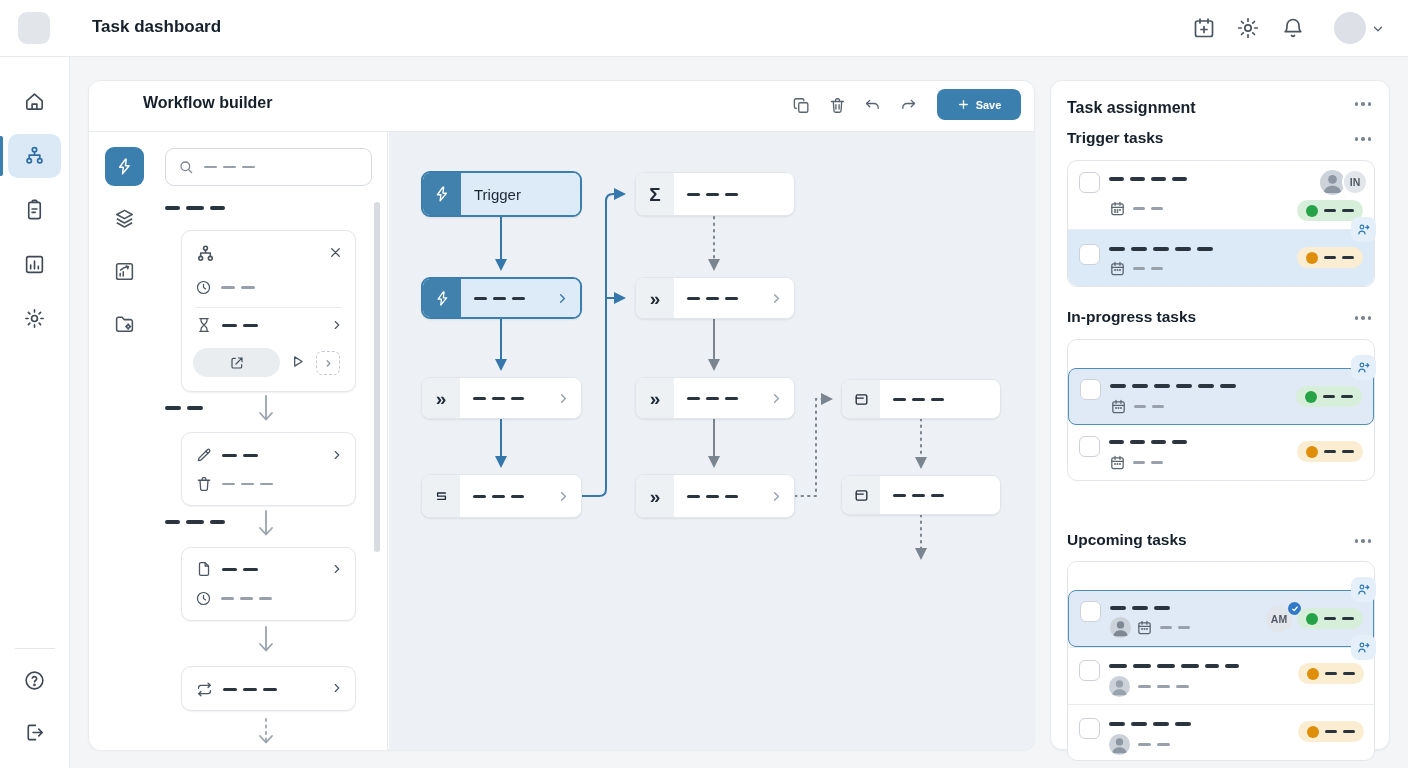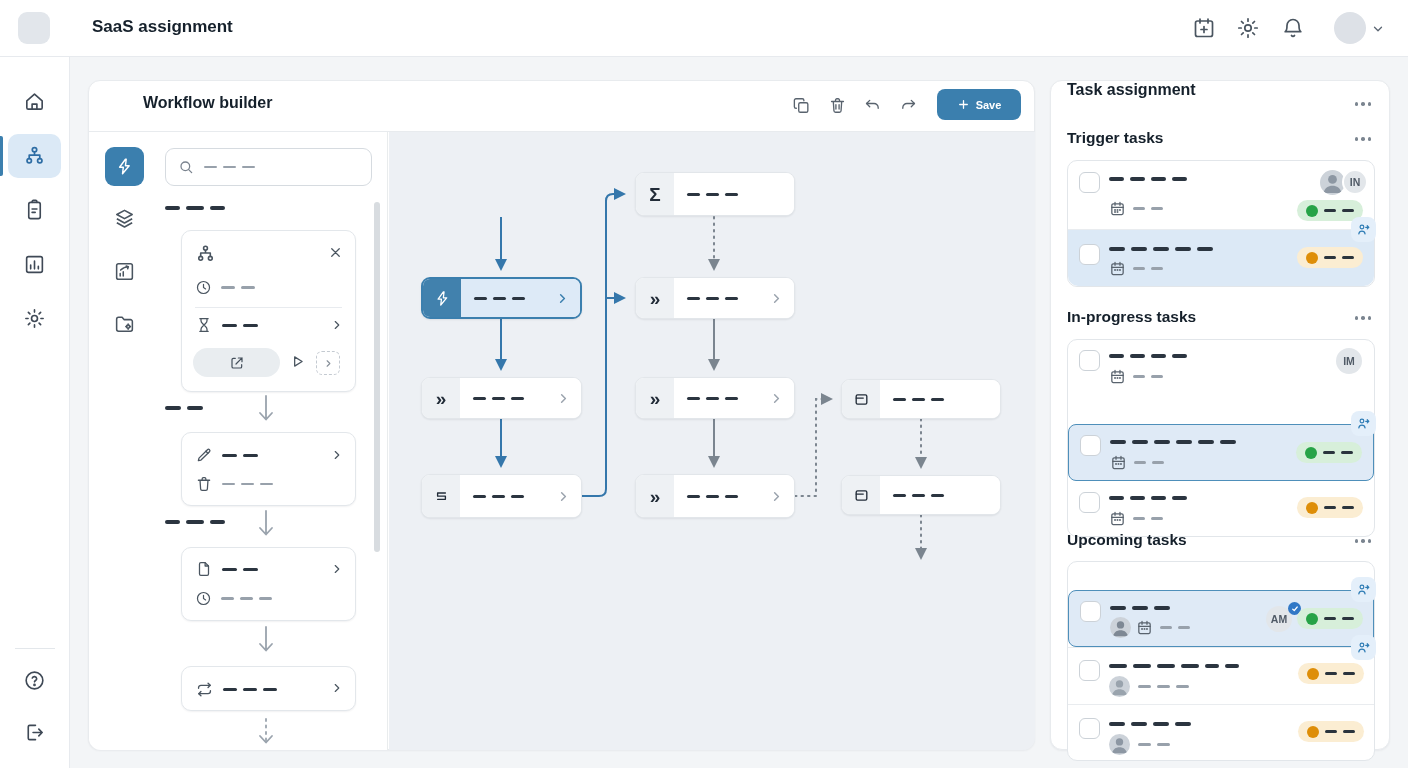--- a/index.html
+++ b/index.html
@@ -85,21 +85,21 @@
   .checkbadge { position:absolute; width:13px; height:13px; border-radius:50%; background:#3178c6; display:flex; align-items:center; justify-content:center; }
   svg.ic { display:block; }
 </style>
 </head>
 <body>
 
 <div id="app">
 
   <div class="header">
     <div class="logo"></div>
-    <div class="app-title">SaaS assignment</div>
+    <div class="app-title">Task dashboard</div>
     <span class="hicon" style="left:1192px">
       <svg class="ic" viewBox="0 0 24 24" fill="none" stroke="currentColor" stroke-width="1.7" stroke-linecap="round" stroke-linejoin="round">
           <rect x="3.5" y="5" width="17" height="15.5" rx="2"></rect>
           <path d="M8 3v4M16 3v4M12 10.5v6M9 13.5h6"></path>
         </svg>
     </span>
     <span class="hicon" style="left:1236px">
       <svg class="ic" viewBox="0 0 24 24" fill="none" stroke="currentColor" stroke-width="1.7" stroke-linecap="round">
           <circle cx="12" cy="12" r="3.2"></circle>
           <path d="M12 2.8v2.4M12 18.8v2.4M2.8 12h2.4M18.8 12h2.4M5.5 5.5l1.7 1.7M16.8 16.8l1.7 1.7M5.5 18.5l1.7-1.7M16.8 7.2l1.7-1.7"></path>
@@ -443,20 +443,30 @@
         <path d="M326 288 V 335" marker-end="url(#mg)"></path>
       </g>
       <g stroke="#7b858f" stroke-width="2" fill="none" stroke-dasharray="1.5 5" stroke-linecap="round">
         <path d="M326 86 V 138" marker-end="url(#mg)"></path>
         <path d="M407 365 H 428 V 268 H 443" marker-end="url(#mg)"></path>
         <path d="M533 288 V 336" marker-end="url(#mg)"></path>
         <path d="M533 384 V 427" marker-end="url(#mg)"></path>
       </g>
     </svg>
 
+    <div class="node blue" style="left:332px;top:90px;width:161px;height:46px">
+      <div class="node-ic">
+        <svg class="ic" width="18" height="18" viewBox="0 0 24 24" fill="none" stroke="currentColor" stroke-width="1.8" stroke-linejoin="round">
+            <path d="M13.2 2.8 5.8 13h4.7l-1 8.2L17.9 11h-4.7l1-8.2z"></path>
+          </svg>
+      </div>
+      <div class="node-body">
+          <span class="node-label">Trigger</span>
+        </div>
+    </div>
 
     <div class="node blue" style="left:332px;top:196px;width:161px;height:42px">
       <div class="node-ic">
         <svg class="ic" width="17" height="17" viewBox="0 0 24 24" fill="none" stroke="currentColor" stroke-width="1.8" stroke-linejoin="round">
             <path d="M13.2 2.8 5.8 13h4.7l-1 8.2L17.9 11h-4.7l1-8.2z"></path>
           </svg>
       </div>
       <div class="node-body">
         <span class="dg">
             <i class="dash" style="width:13px"></i>
@@ -593,21 +603,21 @@
         <span class="dg">
             <i class="dash" style="width:13px"></i>
             <i class="dash" style="width:13px"></i>
             <i class="dash" style="width:13px"></i>
           </span>
       </div>
     </div>
   </div>
 
   <div class="card ta-card">
-    <div class="sec-head" style="top:0">Task assignment</div>
+    <div class="sec-head" style="top:18px">Task assignment</div>
     <span class="dots" style="right:18px;top:21px">
         <i></i>
         <i></i>
         <i></i>
       </span>
 
     <div class="sec-head" style="top:48px;font-size:15.5px">Trigger tasks</div>
     <span class="dots" style="right:18px;top:56px">
         <i></i>
         <i></i>
@@ -689,43 +699,20 @@
     </div>
 
     <div class="sec-head" style="top:227px;font-size:15.5px">In-progress tasks</div>
     <span class="dots" style="right:18px;top:235px">
         <i></i>
         <i></i>
         <i></i>
       </span>
 
     <div class="tgroup" style="top:258px">
-      <div class="trow" style="height:56px">
-        <span class="checkbox" style="top:10px"></span>
-        <span class="dg" style="position:absolute;left:41px;top:14px">
-            <i class="dash t" style="width:15px"></i>
-            <i class="dash t" style="width:15px"></i>
-            <i class="dash t" style="width:15px"></i>
-            <i class="dash t" style="width:15px"></i>
-          </span>
-        <span class="cal" style="left:41px;top:28px">
-            <svg class="ic" viewBox="0 0 24 24" fill="none" stroke="currentColor" stroke-width="1.8" stroke-linecap="round">
-              <rect x="4" y="5.5" width="16" height="15" rx="2"></rect>
-              <path d="M8.5 3.5v4M15.5 3.5v4M4 10.5h16"></path>
-              <circle cx="8.5" cy="14" r="0.5" fill="currentColor"></circle>
-              <circle cx="12" cy="14" r="0.5" fill="currentColor"></circle>
-              <circle cx="15.5" cy="14" r="0.5" fill="currentColor"></circle>
-            </svg>
-          </span>
-        <span class="dg" style="position:absolute;left:65px;top:35px">
-            <i class="dash g" style="width:12px"></i>
-            <i class="dash g" style="width:12px"></i>
-          </span>
-        <span class="initials" style="right:12px;top:8px;width:26px;height:26px">IM</span>
-      </div>
       <div class="trow sel" style="height:57px">
         <span class="assign" style="right:-3px;top:-14px">
           <svg class="ic" width="15" height="15" viewBox="0 0 24 24" fill="none" stroke="currentColor" stroke-width="1.9" stroke-linecap="round" stroke-linejoin="round">
               <circle cx="9.5" cy="8" r="3"></circle>
               <path d="M4.5 19c.5-3 2.5-4.5 5-4.5s4.5 1.5 5 4.5"></path>
               <path d="M15.5 8.5h5M18 6l2.5 2.5L18 11"></path>
             </svg>
         </span>
         <span class="checkbox" style="top:10px"></span>
         <span class="dg" style="position:absolute;left:41px;top:15px">

